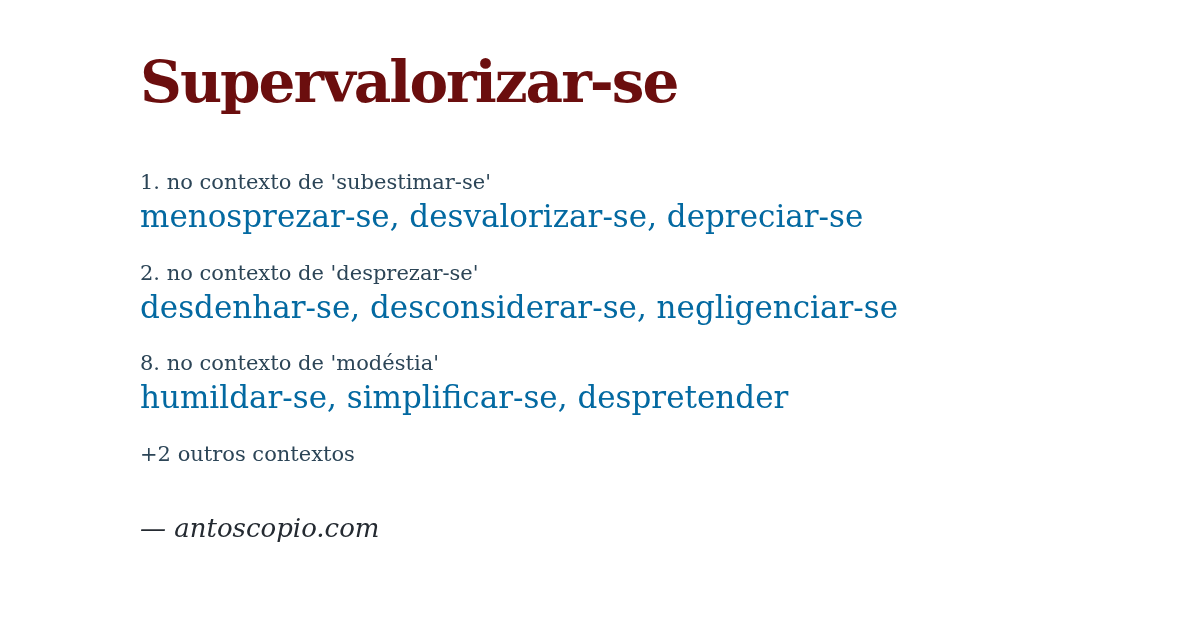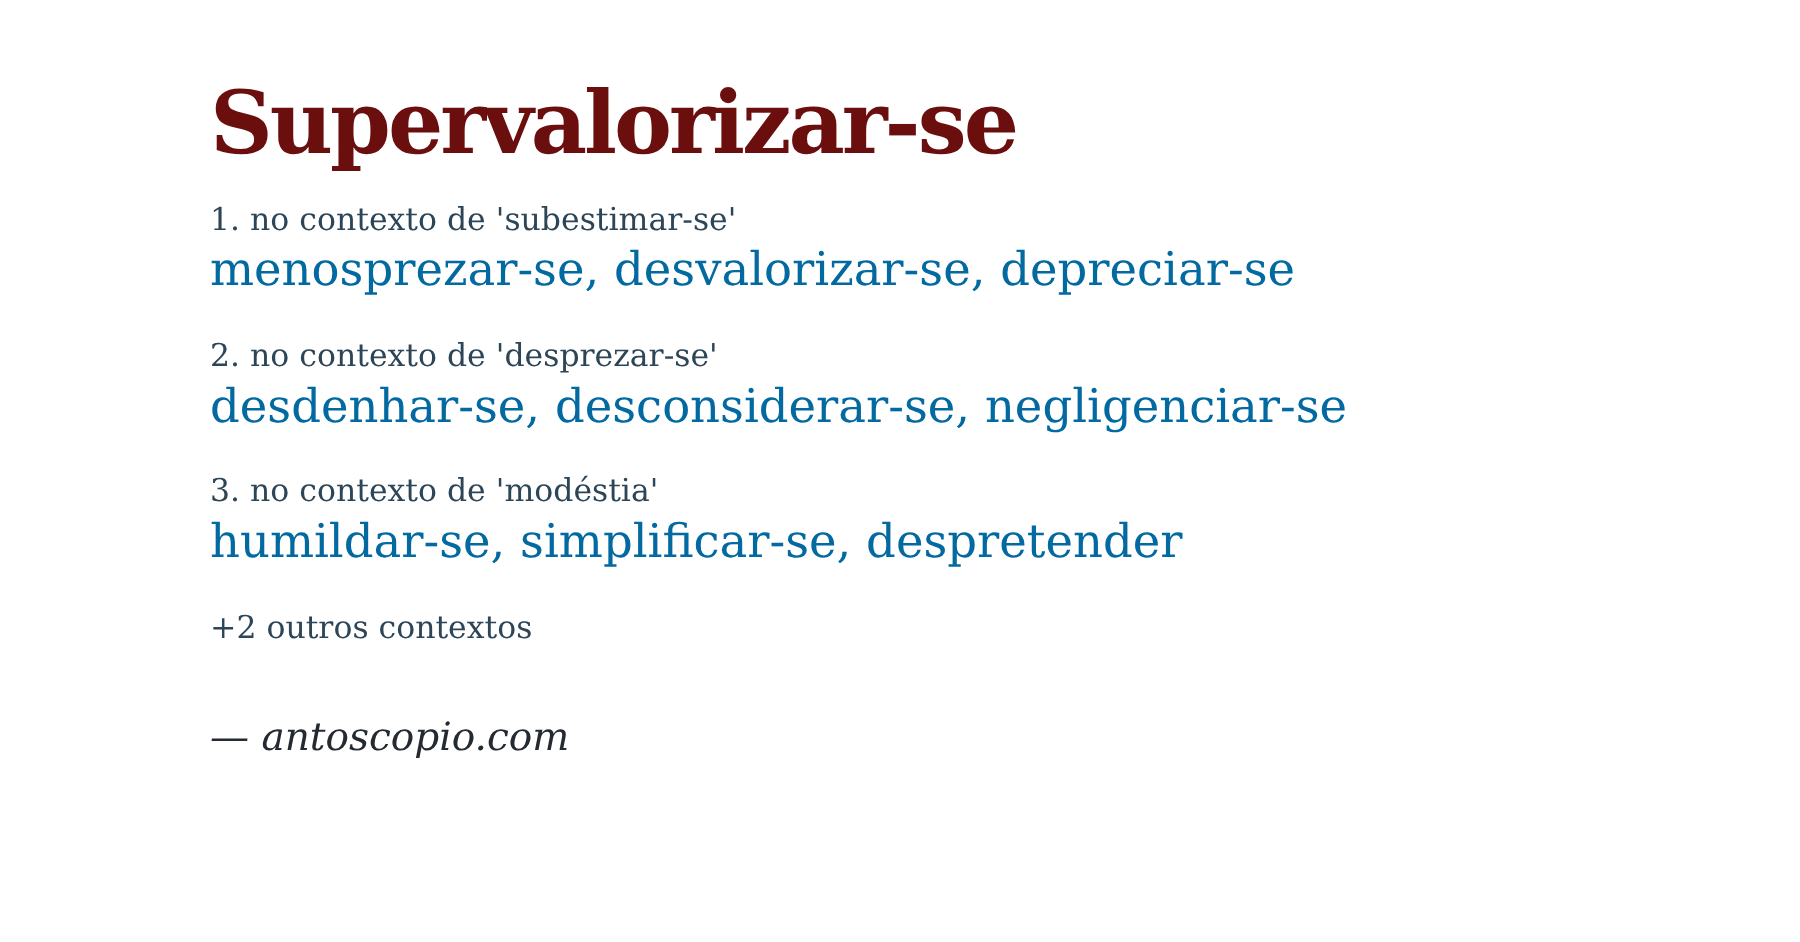--- a/index.html
+++ b/index.html
@@ -30,21 +30,21 @@
   }
   .page-subtitle {
     margin: 2px 0 0 0;
     font-size: 29px;
     line-height: 1.1;
     font-weight: 700;
     font-style: italic;
     color: #6b0e0e;
   }
   .sections {
-    margin-top: 20px;
+    margin-top: 56px;
   }
   .context-section {
     margin-bottom: 23px;
   }
   .context-label {
     font-size: 21px;
     line-height: 1.28;
     color: #2c4557;
   }
   .antonym-list {
@@ -80,21 +80,21 @@
       <div class="context-label">1. no contexto de 'subestimar-se'</div>
       <div class="antonym-list">menosprezar-se, desvalorizar-se, depreciar-se</div>
     </div>
 
     <div class="context-section">
       <div class="context-label">2. no contexto de 'desprezar-se'</div>
       <div class="antonym-list">desdenhar-se, desconsiderar-se, negligenciar-se</div>
     </div>
 
     <div class="context-section">
-      <div class="context-label">3. no contexto de 'modéstia'</div>
+      <div class="context-label">8. no contexto de 'modéstia'</div>
       <div class="antonym-list">humildar-se, simplificar-se, despretender</div>
     </div>
 
   </div>
 
   <div class="more-contexts">+2 outros contextos</div>
 
   <div class="source-attribution">— antoscopio.com</div>
 
 </div>

